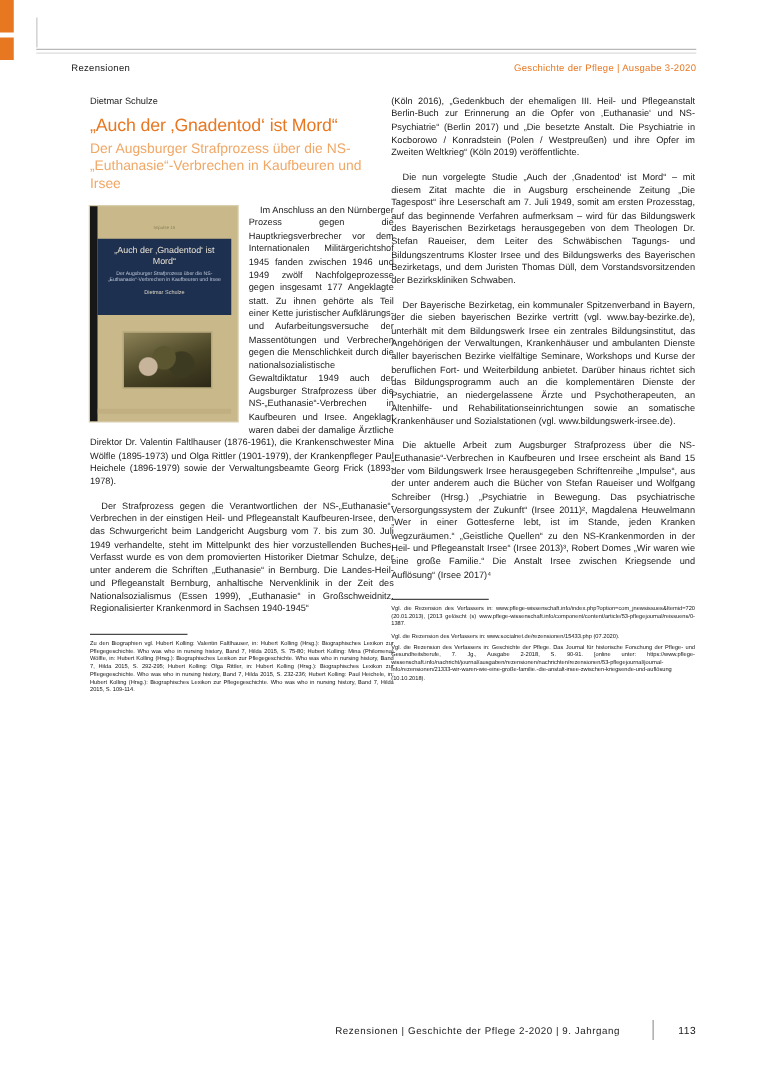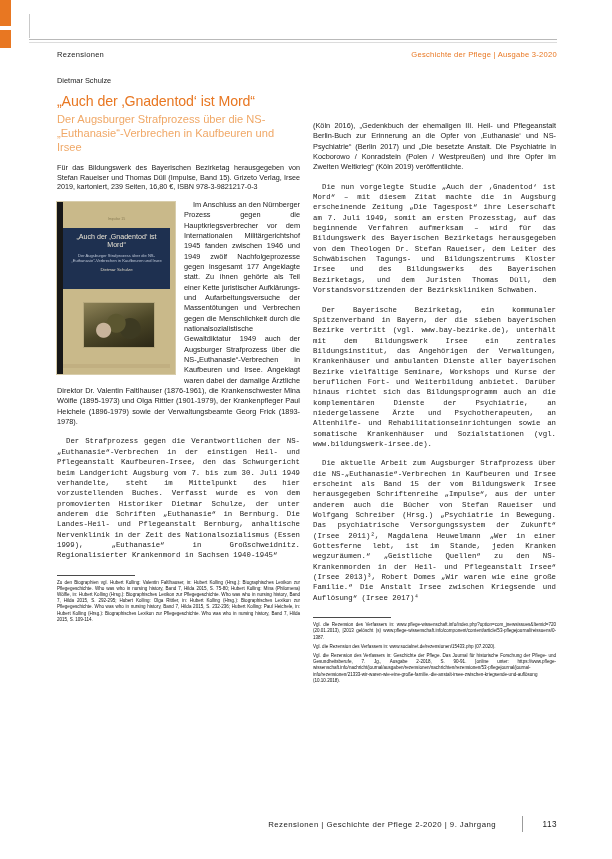--- a/index.html
+++ b/index.html
@@ -60,22 +60,22 @@
 
   
   .col {
     position: absolute;
     top: 76px;
     width: 243px;
     font-size: 7.35px;
     line-height: 10.35px;
     text-align: justify;
   }
-  .col-left  { left: 57px; }
-  .col-right { left: 313px; margin-top: 45px; }
+  .col-left  { left: 72px; }
+  .col-right { left: 313px; }
 
   .byline {
     font-size: 7.4px;
     color: #232323;
     margin: 0 0 7px 0;
     text-align: left;
   }
   .title {
     font-size: 14.2px;
     line-height: 16px;
@@ -170,21 +170,21 @@
     left: 6px; bottom: 6px; right: 5px;
     height: 4px;
     background: #b9a87a;
     opacity: .55;
   }
 
   p.body {
     margin: 0 0 0 0;
     text-indent: 9px;
   }
-  p.body + p.body { margin-top: 9px; font-family: Liberation Mono, monospace; }
+  p.body + p.body { margin-top: 9px; }
   .col-right p.body:first-child { text-indent: 0; }
 
   
   .fn-wrap {
     margin-top: 14px;
   }
   .fn-rule {
     width: 78px;
     border-top: 1px solid #4a4a4a;
     margin: 0 0 4px 0;
@@ -234,21 +234,20 @@
   <span class="header-left">Rezensionen</span>
   <span class="header-right">Geschichte der Pflege | Ausgabe 3-2020</span>
 </div>
 <div class="header-rule"></div>
 
 <div class="col col-left">
 
   <div class="byline">Dietmar Schulze</div>
   <h1 class="title">„Auch der ‚Gnadentod‘ ist Mord“</h1>
   <div class="subtitle">Der Augsburger Strafprozess über die NS-„Euthanasie“-Verbrechen in Kaufbeuren und Irsee</div>
-  <div class="biblio">Für das Bildungswerk des Bayerischen Bezirketag herausgegeben von Stefan Raueiser und Thomas Düll (Impulse, Band 15). Grizeto Verlag, Irsee 2019, kartoniert, 239 Seiten, 16,80 €, ISBN 978-3-9821217-0-3</div>
 
   <div class="cover">
     <div class="cover-spine"></div>
     <div class="cover-kicker">Impulse 15</div>
     <div class="cover-band">
       <div class="cover-band-title">„Auch der ‚Gnadentod‘ ist Mord“</div>
       <div class="cover-band-sub">Der Augsburger Strafprozess über die NS-„Euthanasie“-Verbrechen in Kaufbeuren und Irsee</div>
       <div class="cover-band-author">Dietmar Schulze</div>
     </div>
     <div class="cover-photo"></div>

